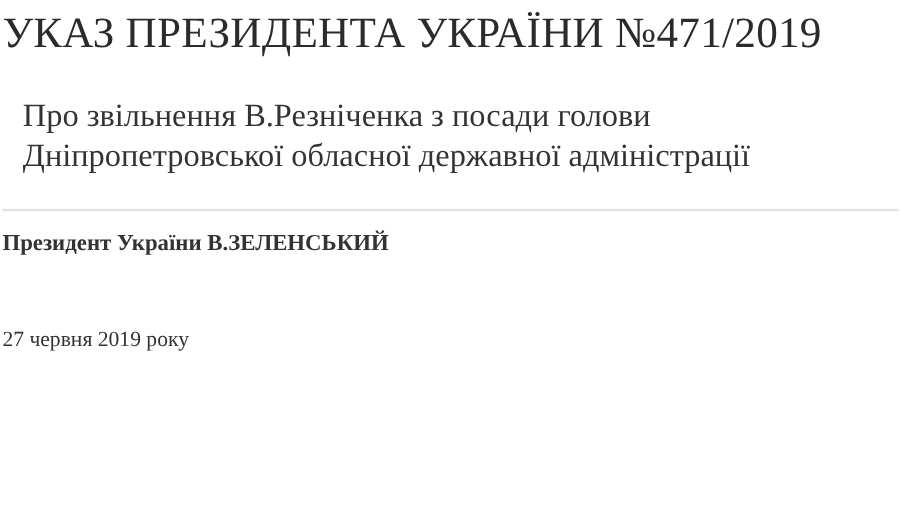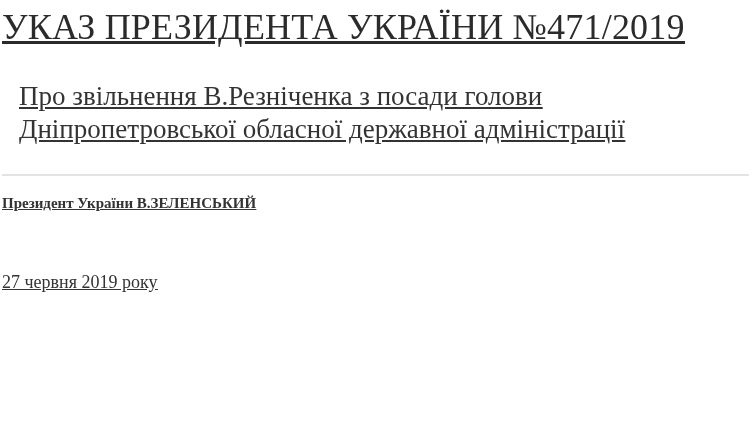--- a/index.html
+++ b/index.html
@@ -1,21 +1,21 @@
 <!DOCTYPE html>
 <html lang="uk" style="--background: #ffffff; --title: #2b2b2b; --text: #333333; --divider: #e3e3e3;"><head>
 <meta charset="utf-8">
 <style>
   :root {
     --background: #ffffff;
     --title: #2b2b2b;
     --text: #333333;
     --divider: #e3e3e3;
   }
-  * { box-sizing: border-box; text-decoration: underline; }
+  * { box-sizing: border-box; }
   html, body {
     margin: 0;
     padding: 0;
   }
   body {
     width: 753px;
     height: 432px;
     overflow: hidden;
     background: var(--background, #ffffff);
     font-family: "Liberation Serif", "DejaVu Serif", serif;
@@ -53,21 +53,21 @@
     margin: 0;
     margin-top: 52px;
     font-size: 19px;
     line-height: 28px;
     font-weight: 400;
     max-width: 751px;
   }
   .decree-signature {
     margin: 0;
     margin-top: 13px;
-    font-size: 15px;
+    font-size: 19px;
     line-height: 28px;
     font-weight: 700;
   }
   .decree-date {
     margin: 0;
     margin-top: 52px;
     font-size: 18px;
     line-height: 26px;
     font-weight: 400;
   }

